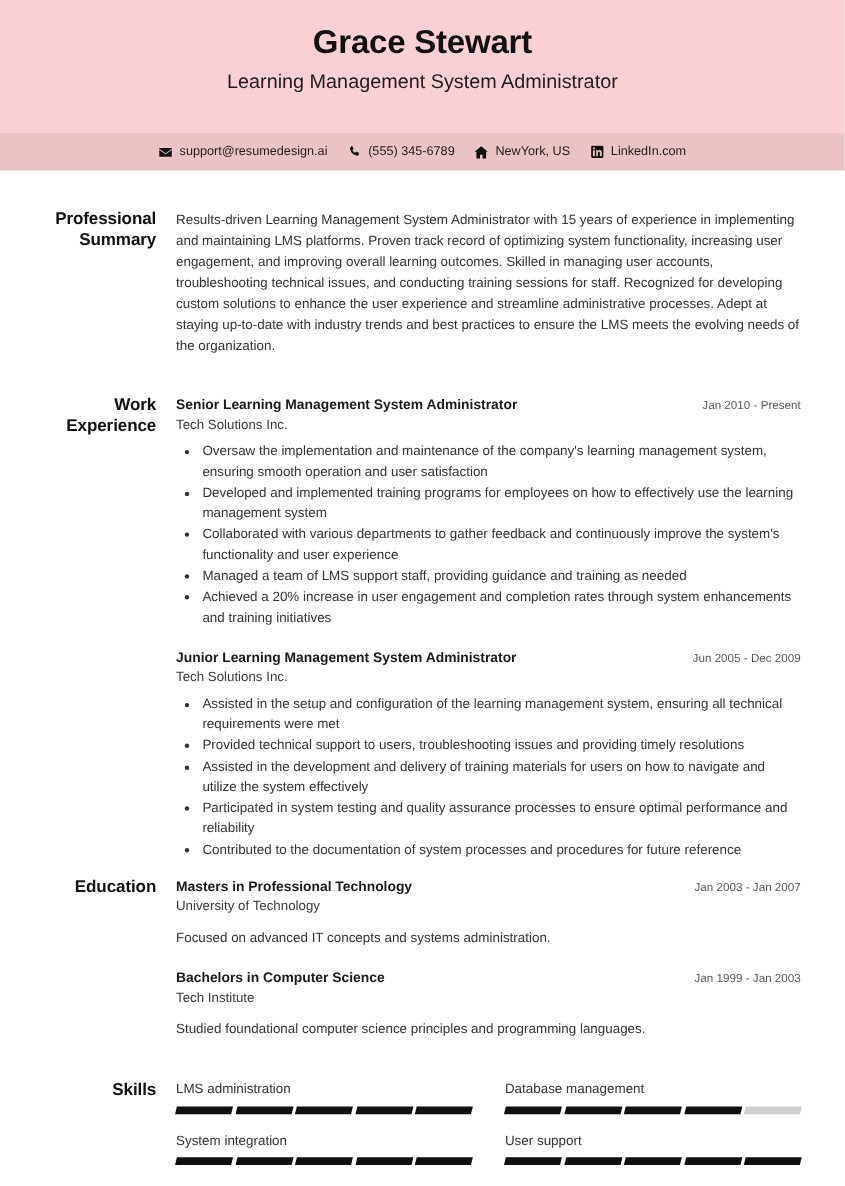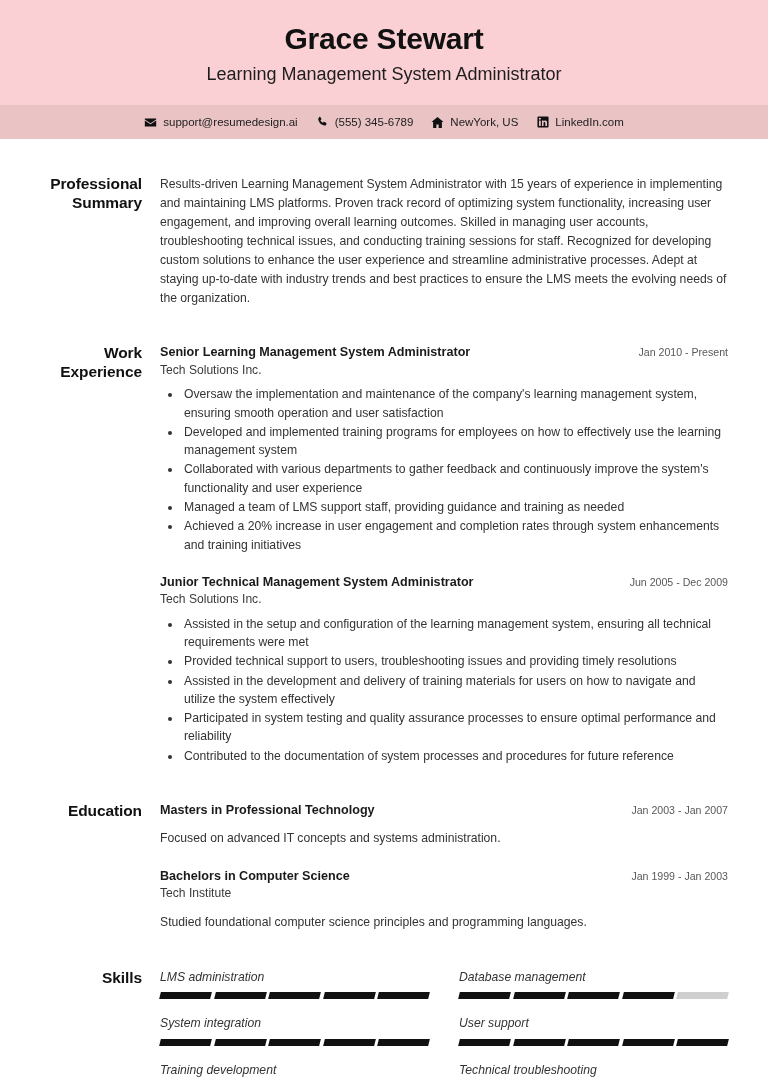--- a/index.html
+++ b/index.html
@@ -11,21 +11,21 @@
     width: 768px;
     height: 1078px;
     font-family: "Liberation Sans", sans-serif;
     color: #2b2b2b;
     overflow: hidden;
   }
 
   
   .header-band {
     background: #fbd0d4;
-    padding: 22px 0 20px;
+    padding: 22px 0 36px;
     text-align: center;
   }
   .full-name {
     font-size: 30px;
     font-weight: bold;
     letter-spacing: -0.2px;
     color: #111111;
     line-height: 1.12;
     margin: 0;
   }
@@ -84,21 +84,21 @@
     line-height: 1.22;
     letter-spacing: -0.1px;
   }
   .section-content {
     flex: 1 1 auto;
     min-width: 0;
   }
 
   #section-summary { margin-top: 36px; }
   #section-experience { margin-top: 36px; }
-  #section-education { margin-top: 36px; }
+  #section-education { margin-top: 16px; }
   #section-skills { margin-top: 38px; }
 
   .summary-text {
     font-size: 12.2px;
     line-height: 1.56;
     color: #333333;
     text-align: left;
     margin: 0;
   }
 
@@ -150,21 +150,20 @@
 
   
   .skills-grid {
     display: grid;
     grid-template-columns: 1fr 1fr;
     column-gap: 30px;
     row-gap: 16px;
   }
   .skill {
     display: block;
-    font-style: italic;
   }
   .skill-name {
     font-size: 12.2px;
     color: #333333;
     line-height: 1.35;
     display: block;
     margin-bottom: 7px;
   }
   .skill-bar {
     display: flex;
@@ -246,21 +245,21 @@
           <ul class="bullets">
             <li>Oversaw the implementation and maintenance of the company's learning management system, ensuring smooth operation and user satisfaction</li>
             <li>Developed and implemented training programs for employees on how to effectively use the learning management system</li>
             <li>Collaborated with various departments to gather feedback and continuously improve the system's functionality and user experience</li>
             <li>Managed a team of LMS support staff, providing guidance and training as needed</li>
             <li>Achieved a 20% increase in user engagement and completion rates through system enhancements and training initiatives</li>
           </ul>
         </div>
         <div class="entry">
           <div class="entry-head">
-            <div class="entry-title">Junior Technical Management System Administrator</div>
+            <div class="entry-title">Junior Learning Management System Administrator</div>
             <div class="entry-date">Jun 2005 - Dec 2009</div>
           </div>
           <div class="entry-org">Tech Solutions Inc.</div>
           <ul class="bullets">
             <li>Assisted in the setup and configuration of the learning management system, ensuring all technical requirements were met</li>
             <li>Provided technical support to users, troubleshooting issues and providing timely resolutions</li>
             <li>Assisted in the development and delivery of training materials for users on how to navigate and utilize the system effectively</li>
             <li>Participated in system testing and quality assurance processes to ensure optimal performance and reliability</li>
             <li>Contributed to the documentation of system processes and procedures for future reference</li>
           </ul>
@@ -269,20 +268,21 @@
   </div>
 
   <div class="section" id="section-education">
     <div class="section-label">Education</div>
     <div class="section-content" id="education-list">
         <div class="entry">
           <div class="entry-head">
             <div class="entry-title">Masters in Professional Technology</div>
             <div class="entry-date">Jan 2003 - Jan 2007</div>
           </div>
+          <div class="entry-org">University of Technology</div>
           <div class="entry-desc">Focused on advanced IT concepts and systems administration.</div>
         </div>
         <div class="entry">
           <div class="entry-head">
             <div class="entry-title">Bachelors in Computer Science</div>
             <div class="entry-date">Jan 1999 - Jan 2003</div>
           </div>
           <div class="entry-org">Tech Institute</div>
           <div class="entry-desc">Studied foundational computer science principles and programming languages.</div>
         </div>

